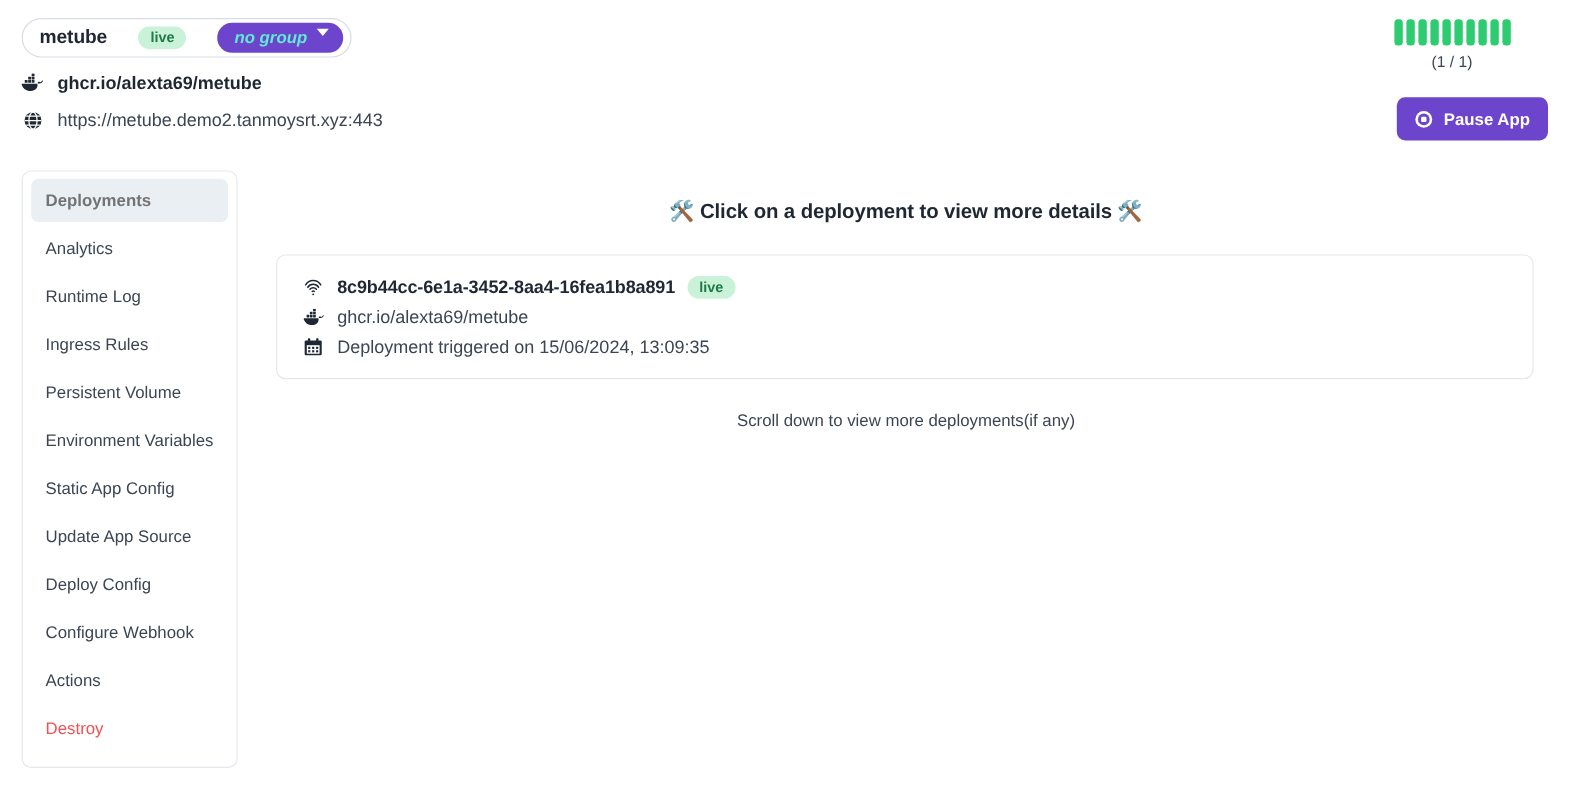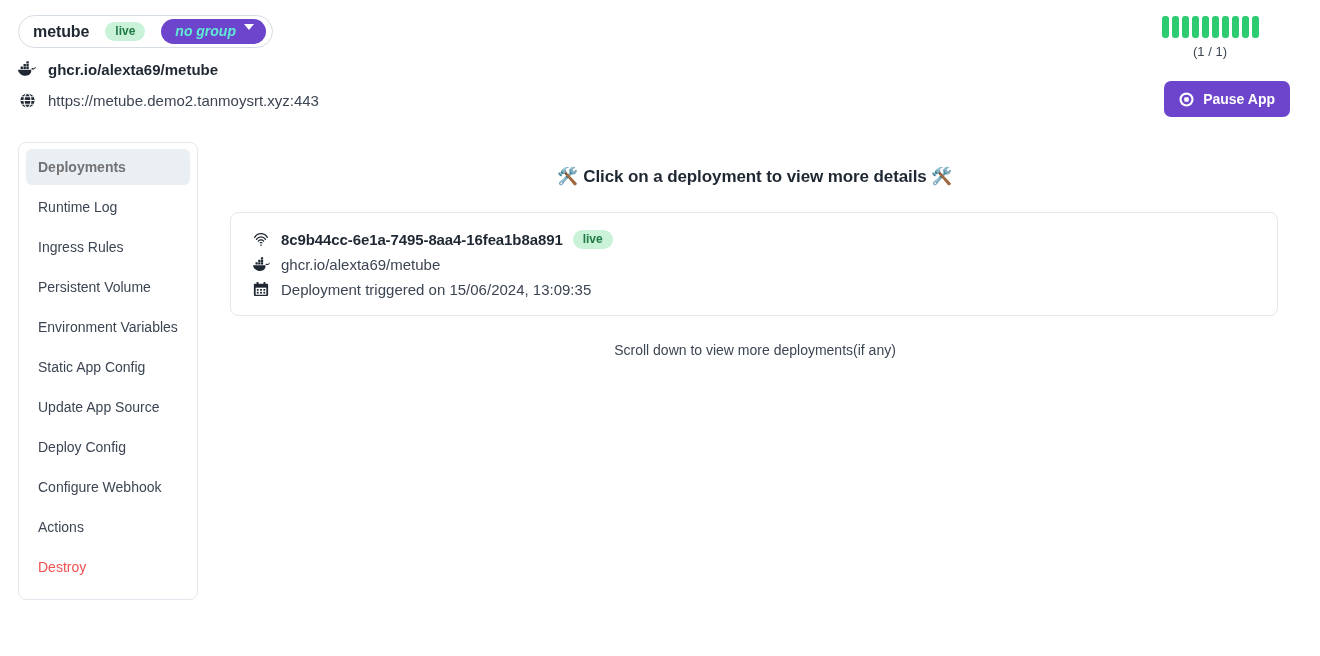--- a/index.html
+++ b/index.html
@@ -21,21 +21,21 @@
     height: 130px;
   }
 
   .app-pill {
     position: absolute;
     left: 18px;
     top: 15px;
     height: 33px;
     display: flex;
     align-items: center;
-    gap: 16px;
+    gap: 26px;
     padding: 0 6px 0 14px;
     border: 1px solid #d7dde5;
     border-radius: 18px;
     background: #ffffff;
   }
   .app-name {
     font-size: 16px;
     font-weight: bold;
     color: #1f2733;
     letter-spacing: -0.1px;
@@ -305,20 +305,23 @@
   </button>
 </div>
 
 <div class="body-area">
 
   <nav class="sidebar" id="sidebar">
       <div class="nav-item active">
         <span>Deployments</span>
       </div>
       <div class="nav-item">
+        <span>Analytics</span>
+      </div>
+      <div class="nav-item">
         <span>Runtime Log</span>
       </div>
       <div class="nav-item">
         <span>Ingress Rules</span>
       </div>
       <div class="nav-item">
         <span>Persistent Volume</span>
       </div>
       <div class="nav-item">
         <span>Environment Variables</span>
@@ -350,21 +353,21 @@
           <div class="card-row">
             <span class="card-icon">
               <svg width="18" height="18" viewBox="0 0 20 20" fill="none" stroke="#1f2733" stroke-width="1.4" stroke-linecap="round">
                 <path d="M3 8.2a8 8 0 0 1 14 0"></path>
                 <path d="M5 10.4a6 6 0 0 1 10 0"></path>
                 <path d="M7 12.3a4 4 0 0 1 6 0"></path>
                 <path d="M9.1 14.2a2 2 0 0 1 1.9 0"></path>
                 <circle cx="10" cy="17" r="0.9" fill="#1f2733" stroke="none"></circle>
               </svg>
             </span>
-            <span class="deploy-id">8c9b44cc-6e1a-7495-8aa4-16fea1b8a891</span>
+            <span class="deploy-id">8c9b44cc-6e1a-3452-8aa4-16fea1b8a891</span>
             <span class="badge-live">live</span>
           </div>
           <div class="card-row">
             <span class="card-icon">
               <svg width="19" height="15" viewBox="0 0 24 20" fill="#1f2733">
                 <rect x="4" y="7" width="3" height="3" rx="0.4"></rect>
                 <rect x="7.6" y="7" width="3" height="3" rx="0.4"></rect>
                 <rect x="11.2" y="7" width="3" height="3" rx="0.4"></rect>
                 <rect x="7.6" y="3.6" width="3" height="3" rx="0.4"></rect>
                 <rect x="11.2" y="3.6" width="3" height="3" rx="0.4"></rect>

